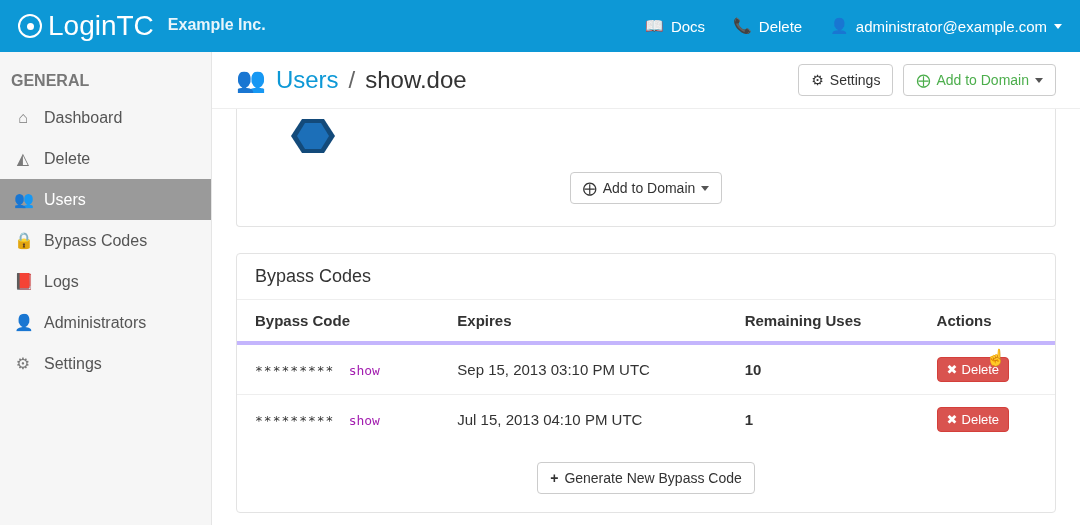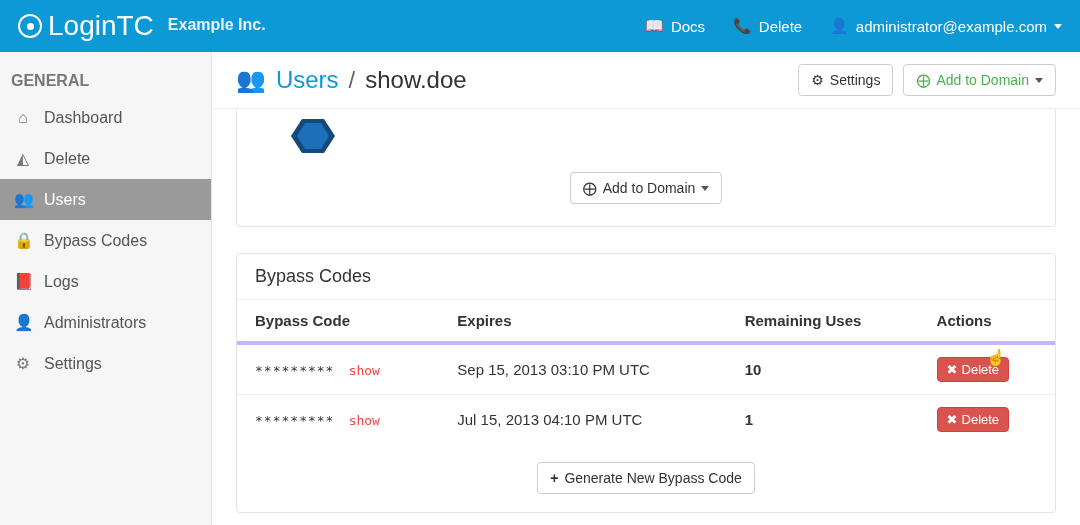--- a/index.html
+++ b/index.html
@@ -80,21 +80,21 @@
 
     .panel {
       border: 1px solid #e3e3e3; border-radius: 4px;
     }
     .panel-title { font-size: 18px; padding: 12px 18px; border-bottom: 1px solid #eee; color: #333; }
     .table { width: 100%; border-collapse: collapse; }
     .table th, .table td { text-align: left; padding: 12px 18px; font-size: 15px; color: #333; }
     .table th { font-weight: 600; border-bottom: 4px solid #c4b5fd; }
     .table td { border-bottom: 1px solid #eee; }
     .table tr:last-child td { border-bottom: none; }
-    .showlink { color: #ef4444; font-family: Menlo, Consolas, monospace; font-size: 13px; margin-left: 10px; }
+    .showlink { color: #a21caf; font-family: Menlo, Consolas, monospace; font-size: 13px; margin-left: 10px; }
     .mask { letter-spacing: 1px; font-family: Menlo, Consolas, monospace; font-size: 13px; }
     .btn-danger {
       background: #d9534f; color: #fff; border: 1px solid #d43f3a; border-radius: 4px;
       padding: 4px 9px; font-size: 13px; display: inline-flex; align-items: center; gap: 4px;
     }
     .gen-row { display: flex; justify-content: center; padding: 18px; }
     .col-uses { text-align: center; font-weight: bold; }
     .col-actions { text-align: right; }
     .cursor-hand { position: absolute; right: 74px; top: 348px; font-size: 16px; color: #000; pointer-events: none; }
   </style>

